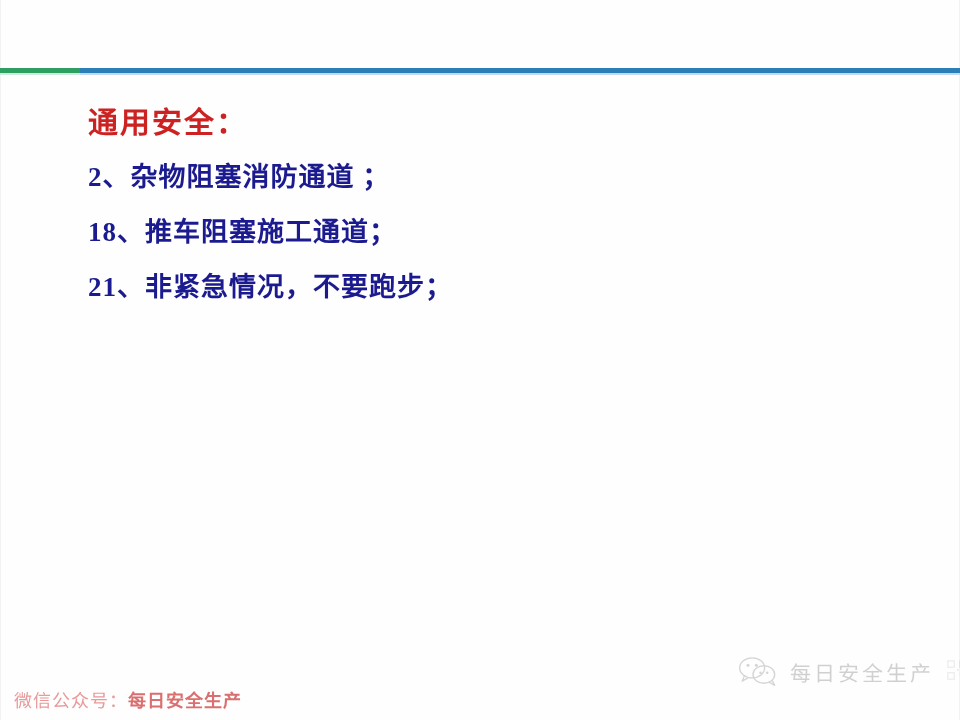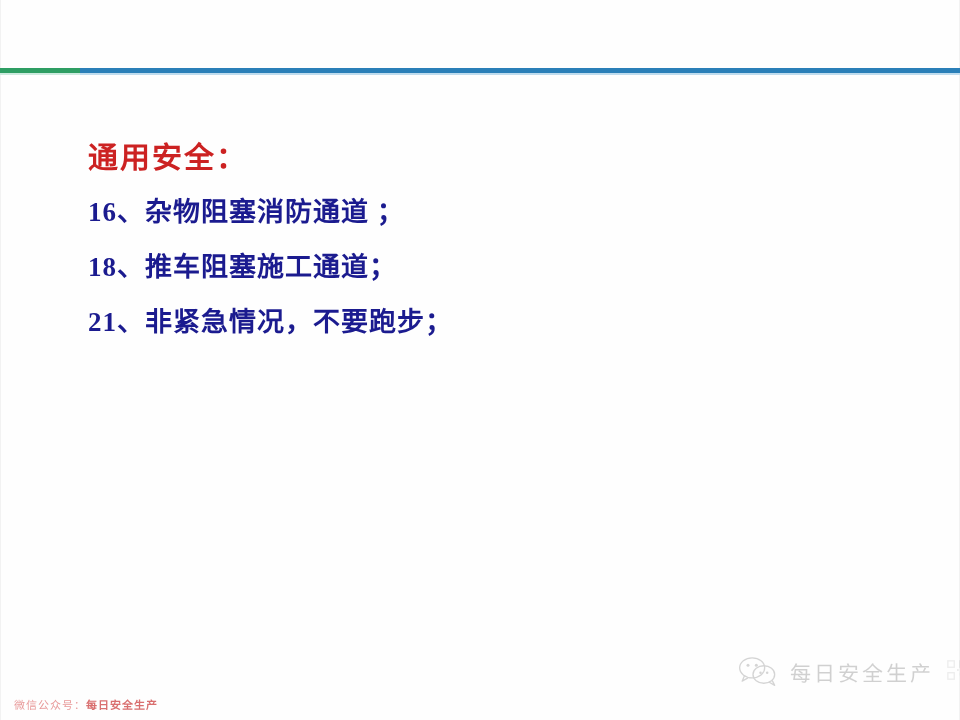--- a/index.html
+++ b/index.html
@@ -80,21 +80,20 @@
     height: 2px;
     background: #cdeade;
   }
 
   
   .content {
     position: absolute;
     left: 88px;
     top: 104px;
     right: 40px;
-    margin-top: 35px;
   }
 
   .section-title {
     color: #cc2222;
     font-size: 30px;
     font-weight: bold;
     letter-spacing: 2px;
     line-height: 1.25;
     margin: 0 0 22px 0;
     font-family: "Liberation Sans", "DejaVu Sans", sans-serif;
@@ -152,21 +151,21 @@
     width: 22px;
     height: 22px;
     opacity: 0.5;
   }
 
   
   .credit {
     position: absolute;
     left: 14px;
     bottom: 8px;
-    font-size: 11px;
+    font-size: 18px;
     letter-spacing: 1px;
     color: #e08a8a;
     font-family: "Liberation Sans", "DejaVu Sans", sans-serif;
     white-space: nowrap;
   }
   .credit .credit-label {
     color: #e89a9a;
   }
   .credit .credit-name {
     color: #d96f6f;
@@ -186,21 +185,21 @@
     <div class="seg-blue"></div>
     <div class="seg-green-soft"></div>
     <div class="seg-blue-soft"></div>
   </div>
 
   <div class="content">
 
     <h1 class="section-title">通用安全：</h1>
 
     <ul class="item-list">
-      <li class="item">16、杂物阻塞消防通道 ；</li>
+      <li class="item">2、杂物阻塞消防通道 ；</li>
       <li class="item">18、推车阻塞施工通道；</li>
       <li class="item">21、非紧急情况，不要跑步；</li>
     </ul>
 
   </div>
 
   <div class="watermark">
     <span>
       <svg class="wm-logo" viewBox="0 0 48 40" xmlns="http://www.w3.org/2000/svg">
         <ellipse cx="17" cy="15" rx="15" ry="12" fill="none" stroke="#777" stroke-width="1.6"></ellipse>

